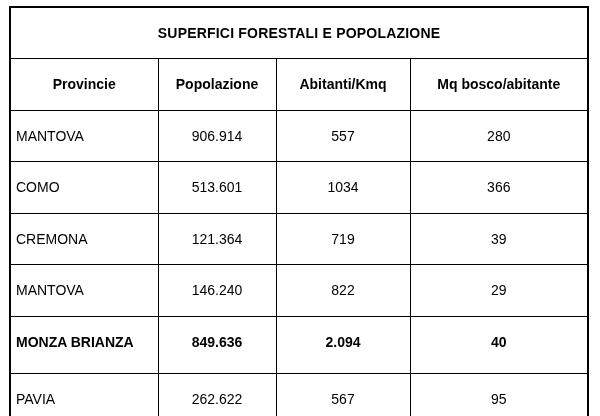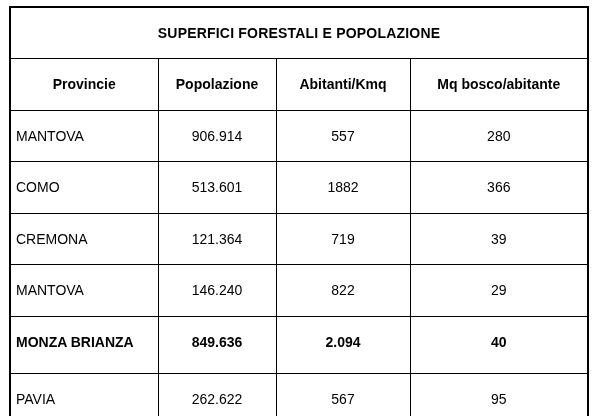--- a/index.html
+++ b/index.html
@@ -93,21 +93,21 @@
 
       <tr>
         <td class="prov-cell">MANTOVA</td>
         <td class="num-cell">906.914</td>
         <td class="num-cell">557</td>
         <td class="num-cell">280</td>
       </tr>
       <tr>
         <td class="prov-cell">COMO</td>
         <td class="num-cell">513.601</td>
-        <td class="num-cell">1882</td>
+        <td class="num-cell">1034</td>
         <td class="num-cell">366</td>
       </tr>
       <tr>
         <td class="prov-cell">CREMONA</td>
         <td class="num-cell">121.364</td>
         <td class="num-cell">719</td>
         <td class="num-cell">39</td>
       </tr>
       <tr>
         <td class="prov-cell">MANTOVA</td>

